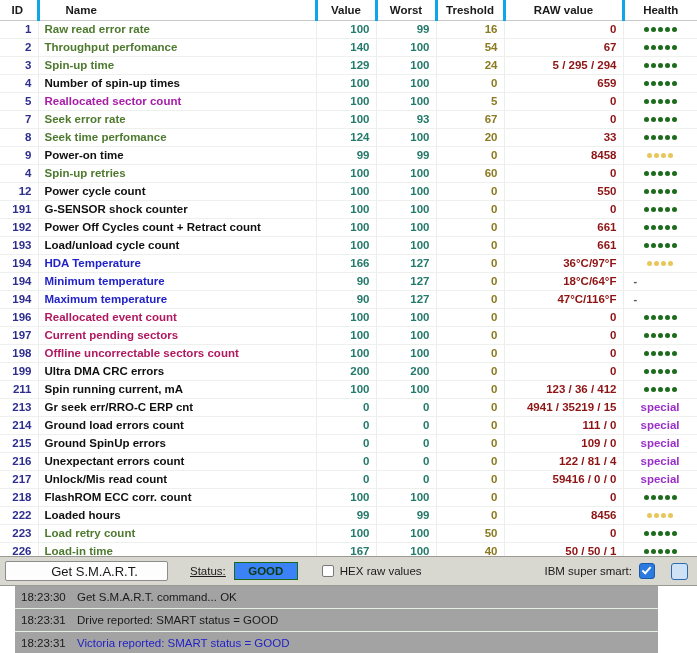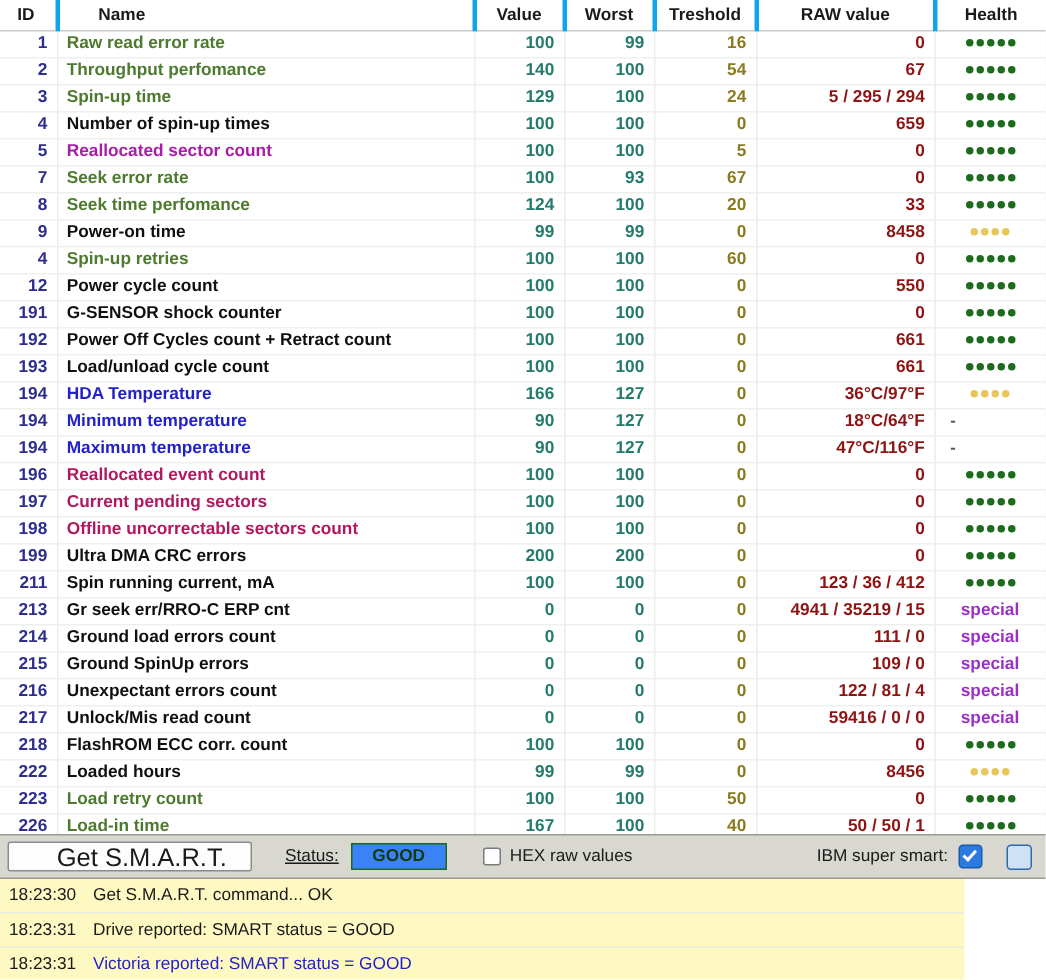--- a/index.html
+++ b/index.html
@@ -155,21 +155,21 @@
   }
   .btn-getsmart {
     margin-left: 5px;
     width: 163px;
     height: 20px;
     line-height: 19px;
     background: #fdfdfd;
     border: 1px solid #8c8c8c;
     border-radius: 2px;
     text-align: center;
-    font-size: 17px;
+    font-size: 13px;
     color: #1a1a1a;
     box-sizing: border-box;
     cursor: pointer;
     padding-left: 16px;
   }
   .status-label {
     margin-left: 22px;
     font-size: 11.5px;
     color: #1a1a1a;
     text-decoration: underline;
@@ -232,24 +232,24 @@
     margin-right: 9px;
     background: #cfe2f5;
     border: 1px solid #2a6ab0;
     border-radius: 3px;
     cursor: pointer;
   }
 
   
   .log {
     position: absolute;
-    left: 0; top: 586px;
+    left: 15px; top: 586px;
     width: 643px;
     height: 67px;
-    background: #fef9c3;
+    background: #a3a3a3;
     overflow: hidden;
   }
   .log-row {
     height: 22px;
     line-height: 22px;
     border-bottom: 1px solid #e4eee2;
     display: flex;
     font-size: 11.5px;
     white-space: nowrap;
   }

